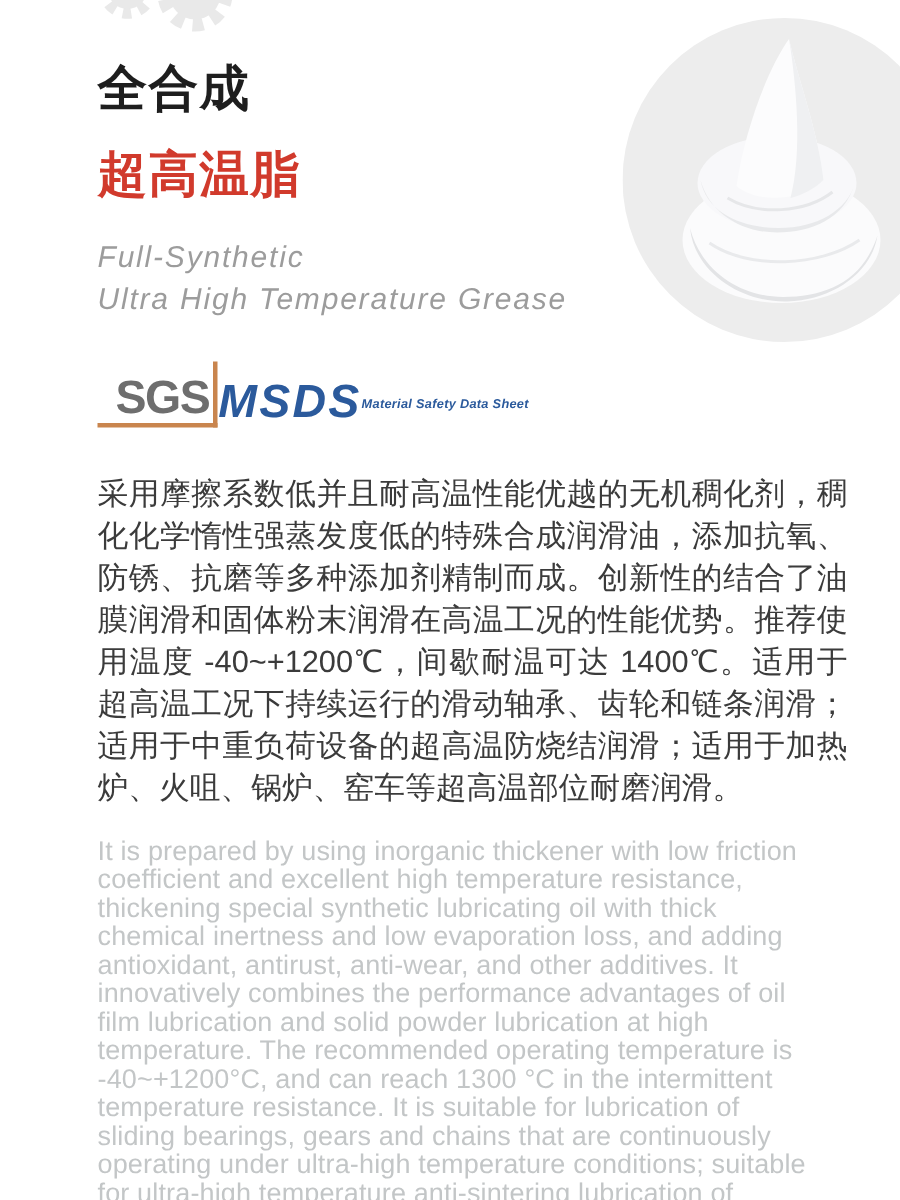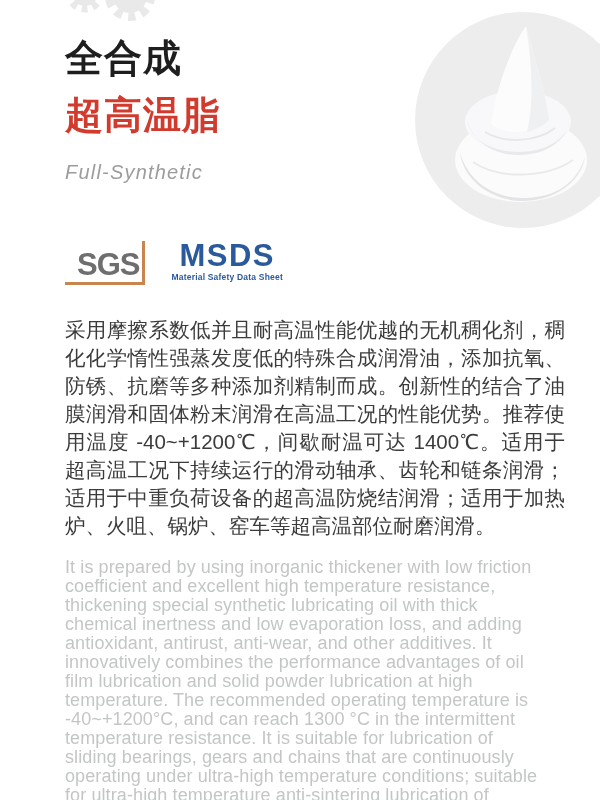--- a/index.html
+++ b/index.html
@@ -6,35 +6,35 @@
   body{
     width:600px;height:800px;position:relative;overflow:hidden;
     background:#ffffff;
     font-family:"Liberation Sans", sans-serif;
     -webkit-font-smoothing:antialiased;
   }
   
   .gears{position:absolute;top:0;left:60px;width:110px;height:30px;}
   
   .titles{position:absolute;top:30px;left:65px;}
-  .title-line{font-size:38px;line-height:57px;letter-spacing:1px;white-space:nowrap;}
+  .title-line{font-size:33px;line-height:57px;letter-spacing:1px;white-space:nowrap;}
   .title-zh-1{color:var(--title_dark);font-weight:600;}
   .title-zh-2{color:var(--accent_red);font-weight:800;}
   .subtitle{margin-top:14px;font-style:italic;color:var(--subtitle_gray);
     font-size:20px;line-height:28px;letter-spacing:1.2px;}
   
   .photo{position:absolute;top:12px;right:-31px;width:216px;height:226px;}
   
-  .certs{position:absolute;top:241px;left:65px;display:flex;align-items:flex-end;gap:26px;text-align:right;}
+  .certs{position:absolute;top:241px;left:65px;display:flex;align-items:flex-end;text-align:right;}
   .sgs{font-weight:bold;font-size:31px;color:var(--sgs_gray);line-height:1;
     letter-spacing:-1px;
     border-bottom:3px solid var(--sgs_orange);
     border-right:3px solid var(--sgs_orange);
     padding:8px 3px 2px 12px;}
-  .msds{display:flex;flex-direction:column;align-items:center;padding-bottom:3px;}
+  .msds{display:flex;flex-direction:row;align-items:center;padding-bottom:3px;font-style:italic;}
   .msds-label{color:var(--msds_blue);font-weight:bold;font-size:31px;line-height:0.9;letter-spacing:1.5px;}
   .msds-tagline{color:var(--msds_blue);font-size:8.5px;font-weight:bold;margin-top:2px;white-space:nowrap;letter-spacing:0.2px;}
   .rohs{font-family:"Liberation Serif", serif;font-size:34px;color:var(--rohs_green);
     line-height:1;letter-spacing:1px;padding-bottom:4px;}
   
   .desc-zh{position:absolute;top:295px;left:65px;width:500px;
     font-size:20.5px;line-height:28px;color:var(--body_zh);text-align:justify;}
   .desc-en{position:absolute;top:540px;left:65px;width:477px;
     font-size:18px;line-height:19px;color:var(--body_en);letter-spacing:0.1px;}
 </style>
@@ -68,20 +68,21 @@
     <path d="M70,120 C90,132 122,130 140,116" stroke="#e6e7e9" stroke-width="2" fill="none"></path>
     <path d="M58,150 C84,168 132,166 158,148" stroke="#e9eaec" stroke-width="2" fill="none"></path>
   </svg>
 </div>
 
 <div class="titles">
   <div class="title-line title-zh-1">全合成</div>
   <div class="title-line title-zh-2">超高温脂</div>
   <div class="subtitle">
     <div>Full-Synthetic</div>
+    <div>Ultra High Temperature Grease</div>
   </div>
 </div>
 
 <div class="certs">
   <div class="sgs">SGS</div>
   <div class="msds">
     <div class="msds-label">MSDS</div>
     <div class="msds-tagline">Material Safety Data Sheet</div>
   </div>
 </div>

